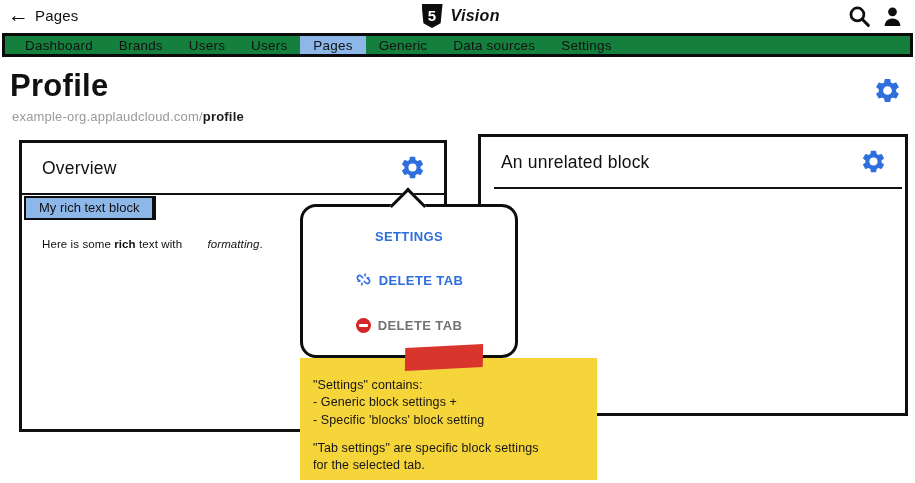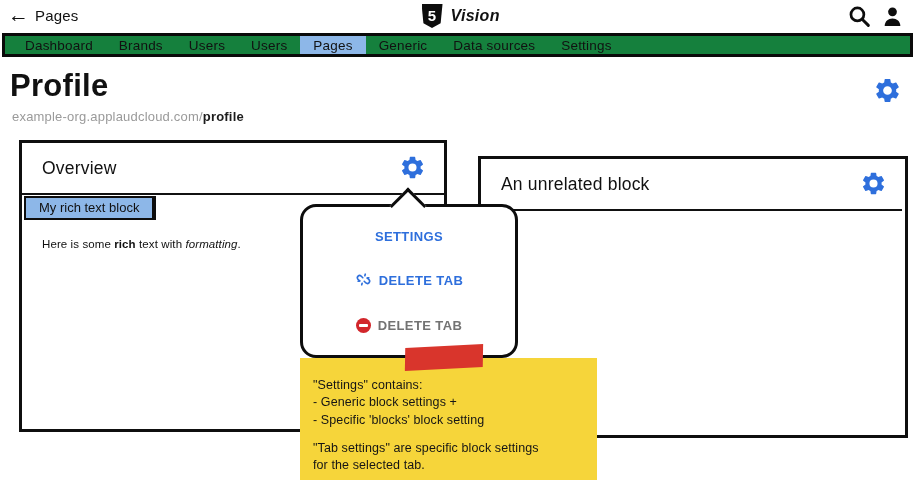--- a/index.html
+++ b/index.html
@@ -31,33 +31,33 @@
   .page-title { position:absolute; left:10px; top:68px; font-size:31px; font-weight:700; letter-spacing:.3px; }
   .page-url { position:absolute; left:12px; top:109px; font-size:13px; color:#9a9a9a; letter-spacing:.2px; }
   .page-url b { color:#1c1c1c; font-weight:600; }
   .page-gear { position:absolute; right:13px; top:76px; }
 
   .gear { color:#2e6fdc; }
 
   
   .block { position:absolute; border:3px solid #0f0f0f; background:#fff; }
   .block-overview { left:19px; top:140px; width:428px; height:292px; }
-  .block-unrelated { left:478px; top:156px; width:430px; height:282px; }
+  .block-unrelated { left:478px; top:134px; width:430px; height:282px; }
   .block-header { position:relative; height:50px; }
   .block-title { position:absolute; left:20px; top:15px; font-size:17.5px; font-weight:500; letter-spacing:.2px; }
   .block-gear { position:absolute; right:18px; top:11px; cursor:pointer; }
   .hdr-line-full { position:absolute; left:0; right:0; top:50px; border-top:2px solid #111; }
   .hdr-line-inset { position:absolute; left:13px; right:3px; top:50px; border-top:2px solid #111; }
 
   .tabstrip { position:absolute; left:2px; top:53px; display:flex; border:2.5px solid #0d0d0d; background:#fff; }
   .tab { padding:2px 13px 3px; font-size:13px; font-weight:500; white-space:nowrap; cursor:pointer; }
   .tab.selected { background:#8db7e8; border-right:2.5px solid #0d0d0d; }
   .rich-text { position:absolute; left:20px; top:95px; font-size:11.5px; letter-spacing:.1px; }
   .rich-text b { font-weight:700; }
-  .rich-text i { font-style:italic; }
+  .rich-text i { font-style:italic;margin-left:22px; }
 
   
   .popup { position:absolute; left:300px; top:204px; width:218px; height:154px; background:#fff;
            border:3px solid #0d0d0d; border-radius:16px; z-index:20;
            display:flex; flex-direction:column; justify-content:space-around; padding:8px 0; }
   .popup-arrow { position:absolute; left:92px; top:-14px; width:26px; height:26px; background:#fff;
                  transform:rotate(45deg); border-left:3px solid #0d0d0d; border-top:3px solid #0d0d0d; }
   .menu-item { position:relative; z-index:2; display:flex; align-items:center; justify-content:center; gap:7px;
                font-size:13px; font-weight:700; letter-spacing:.4px; color:#2e6fdc; cursor:pointer; }
   .menu-item.danger { color:#737373; }

